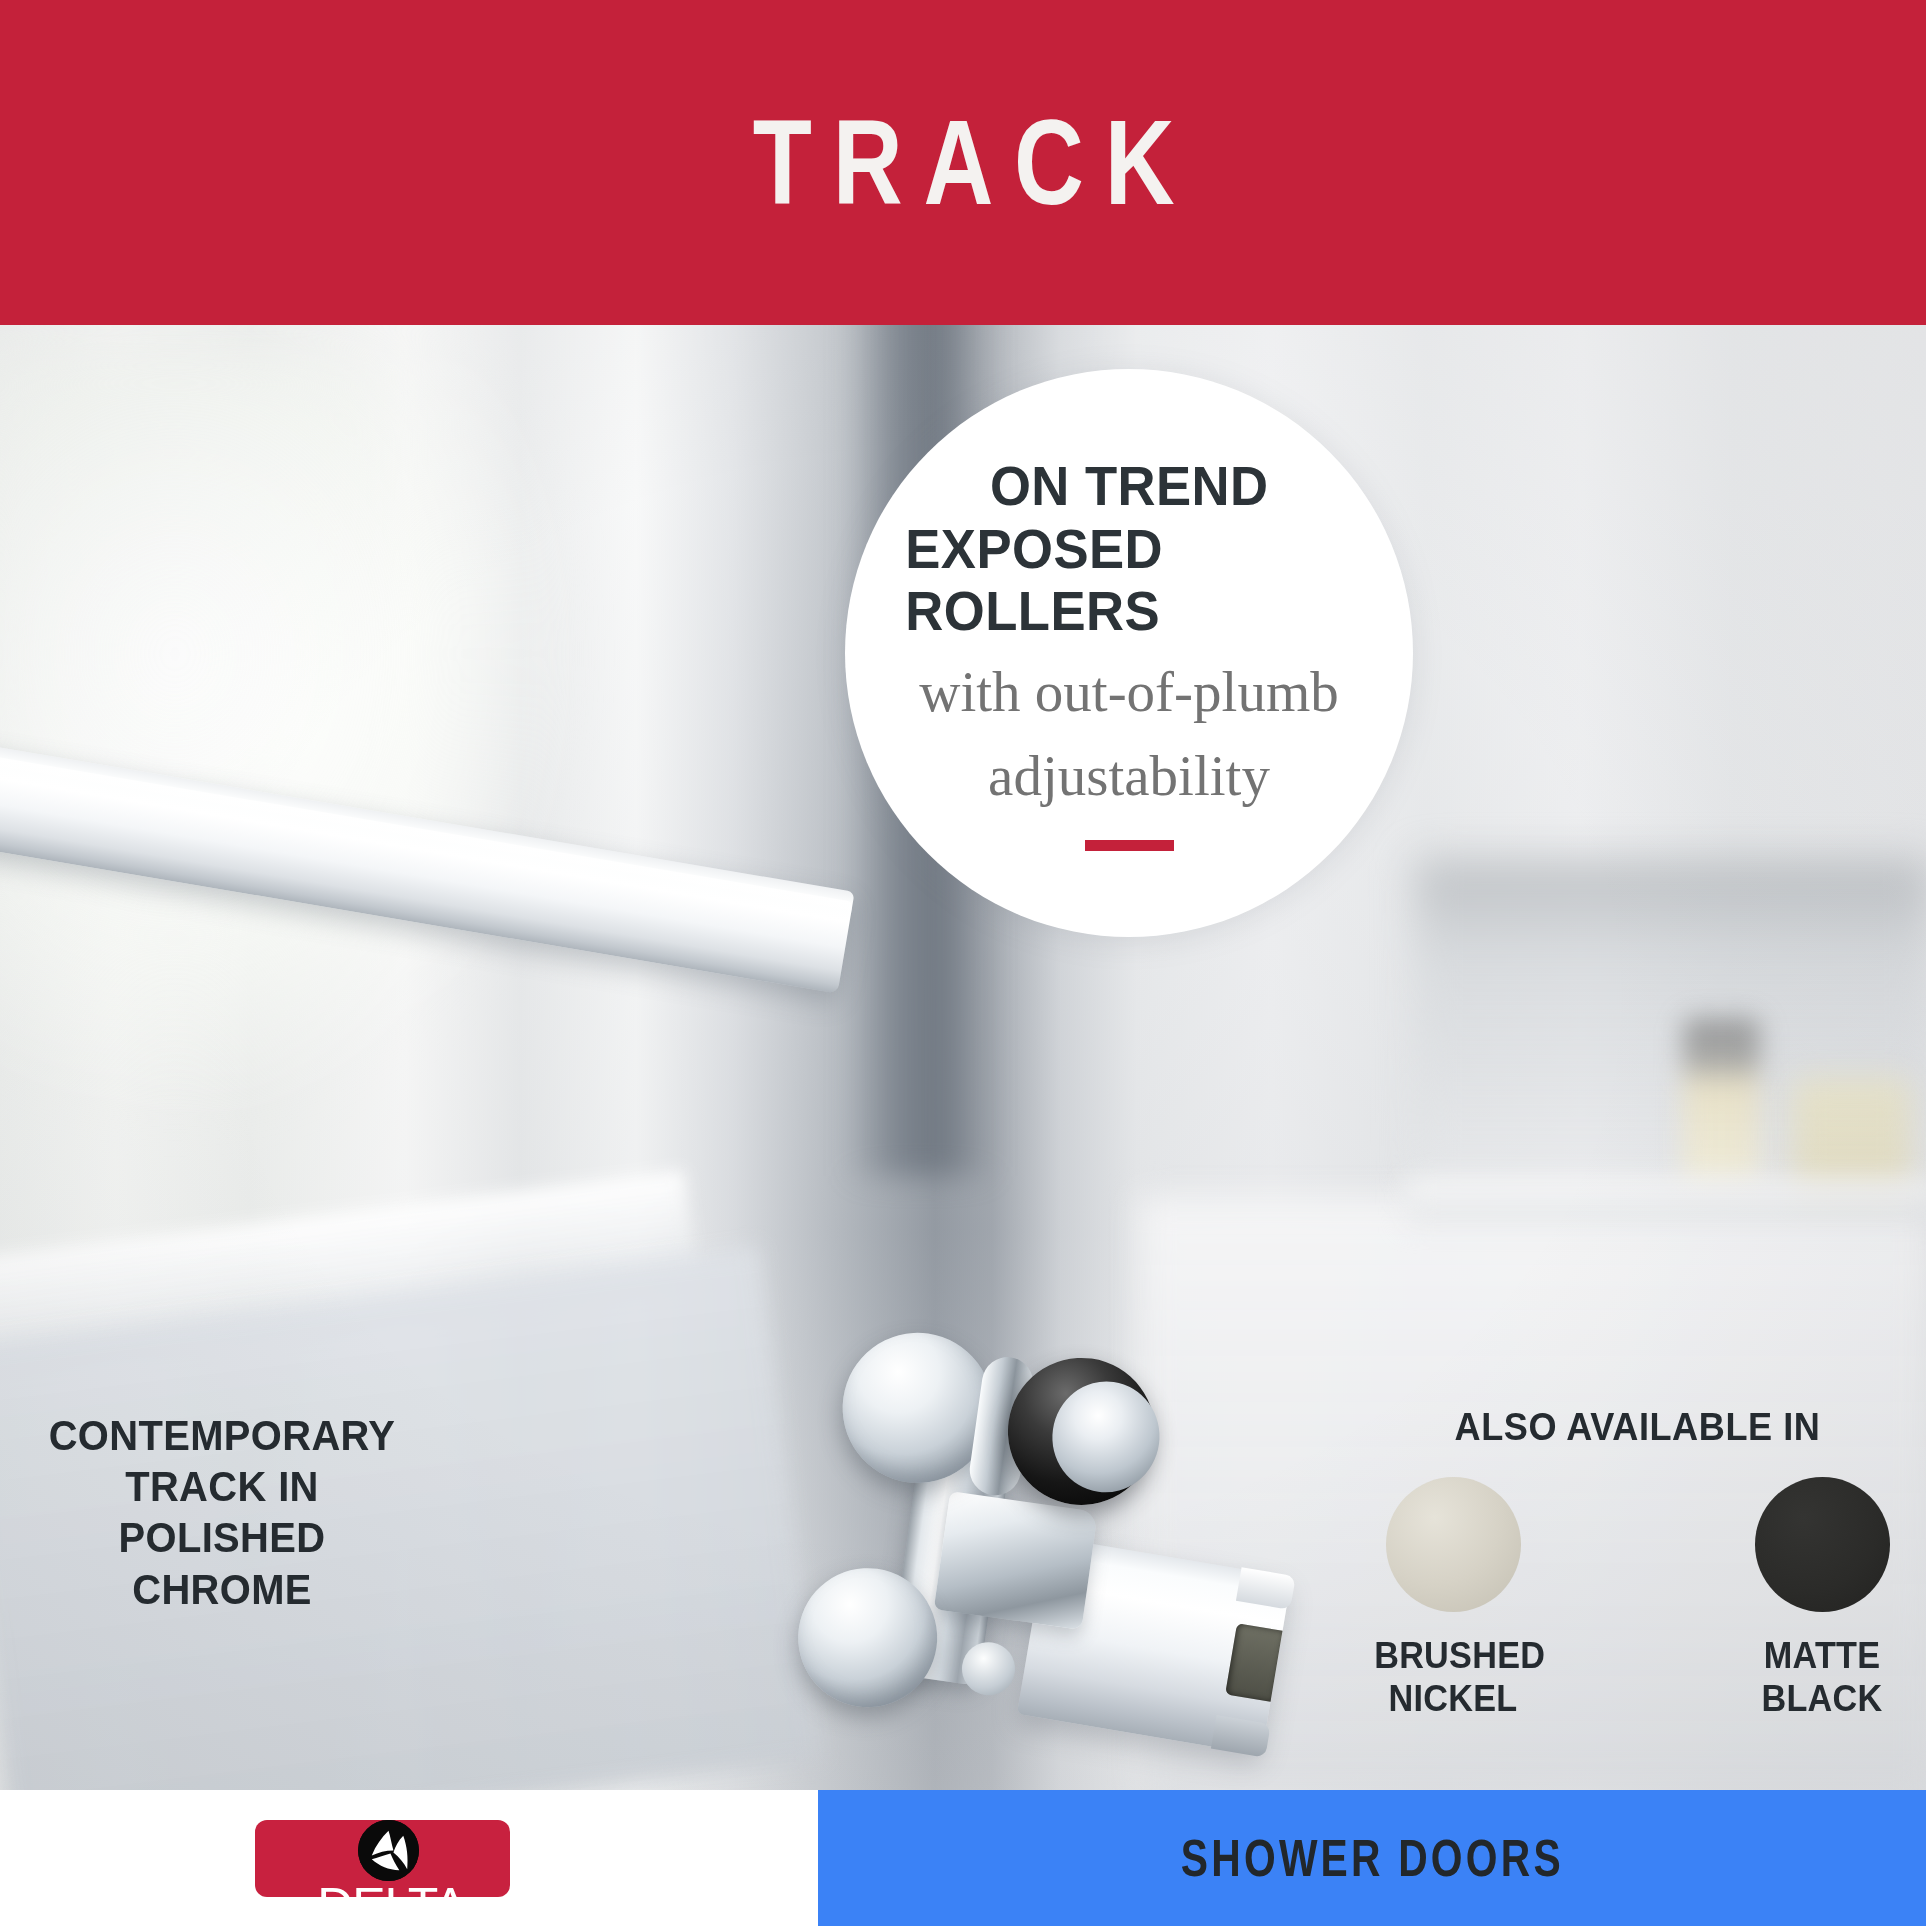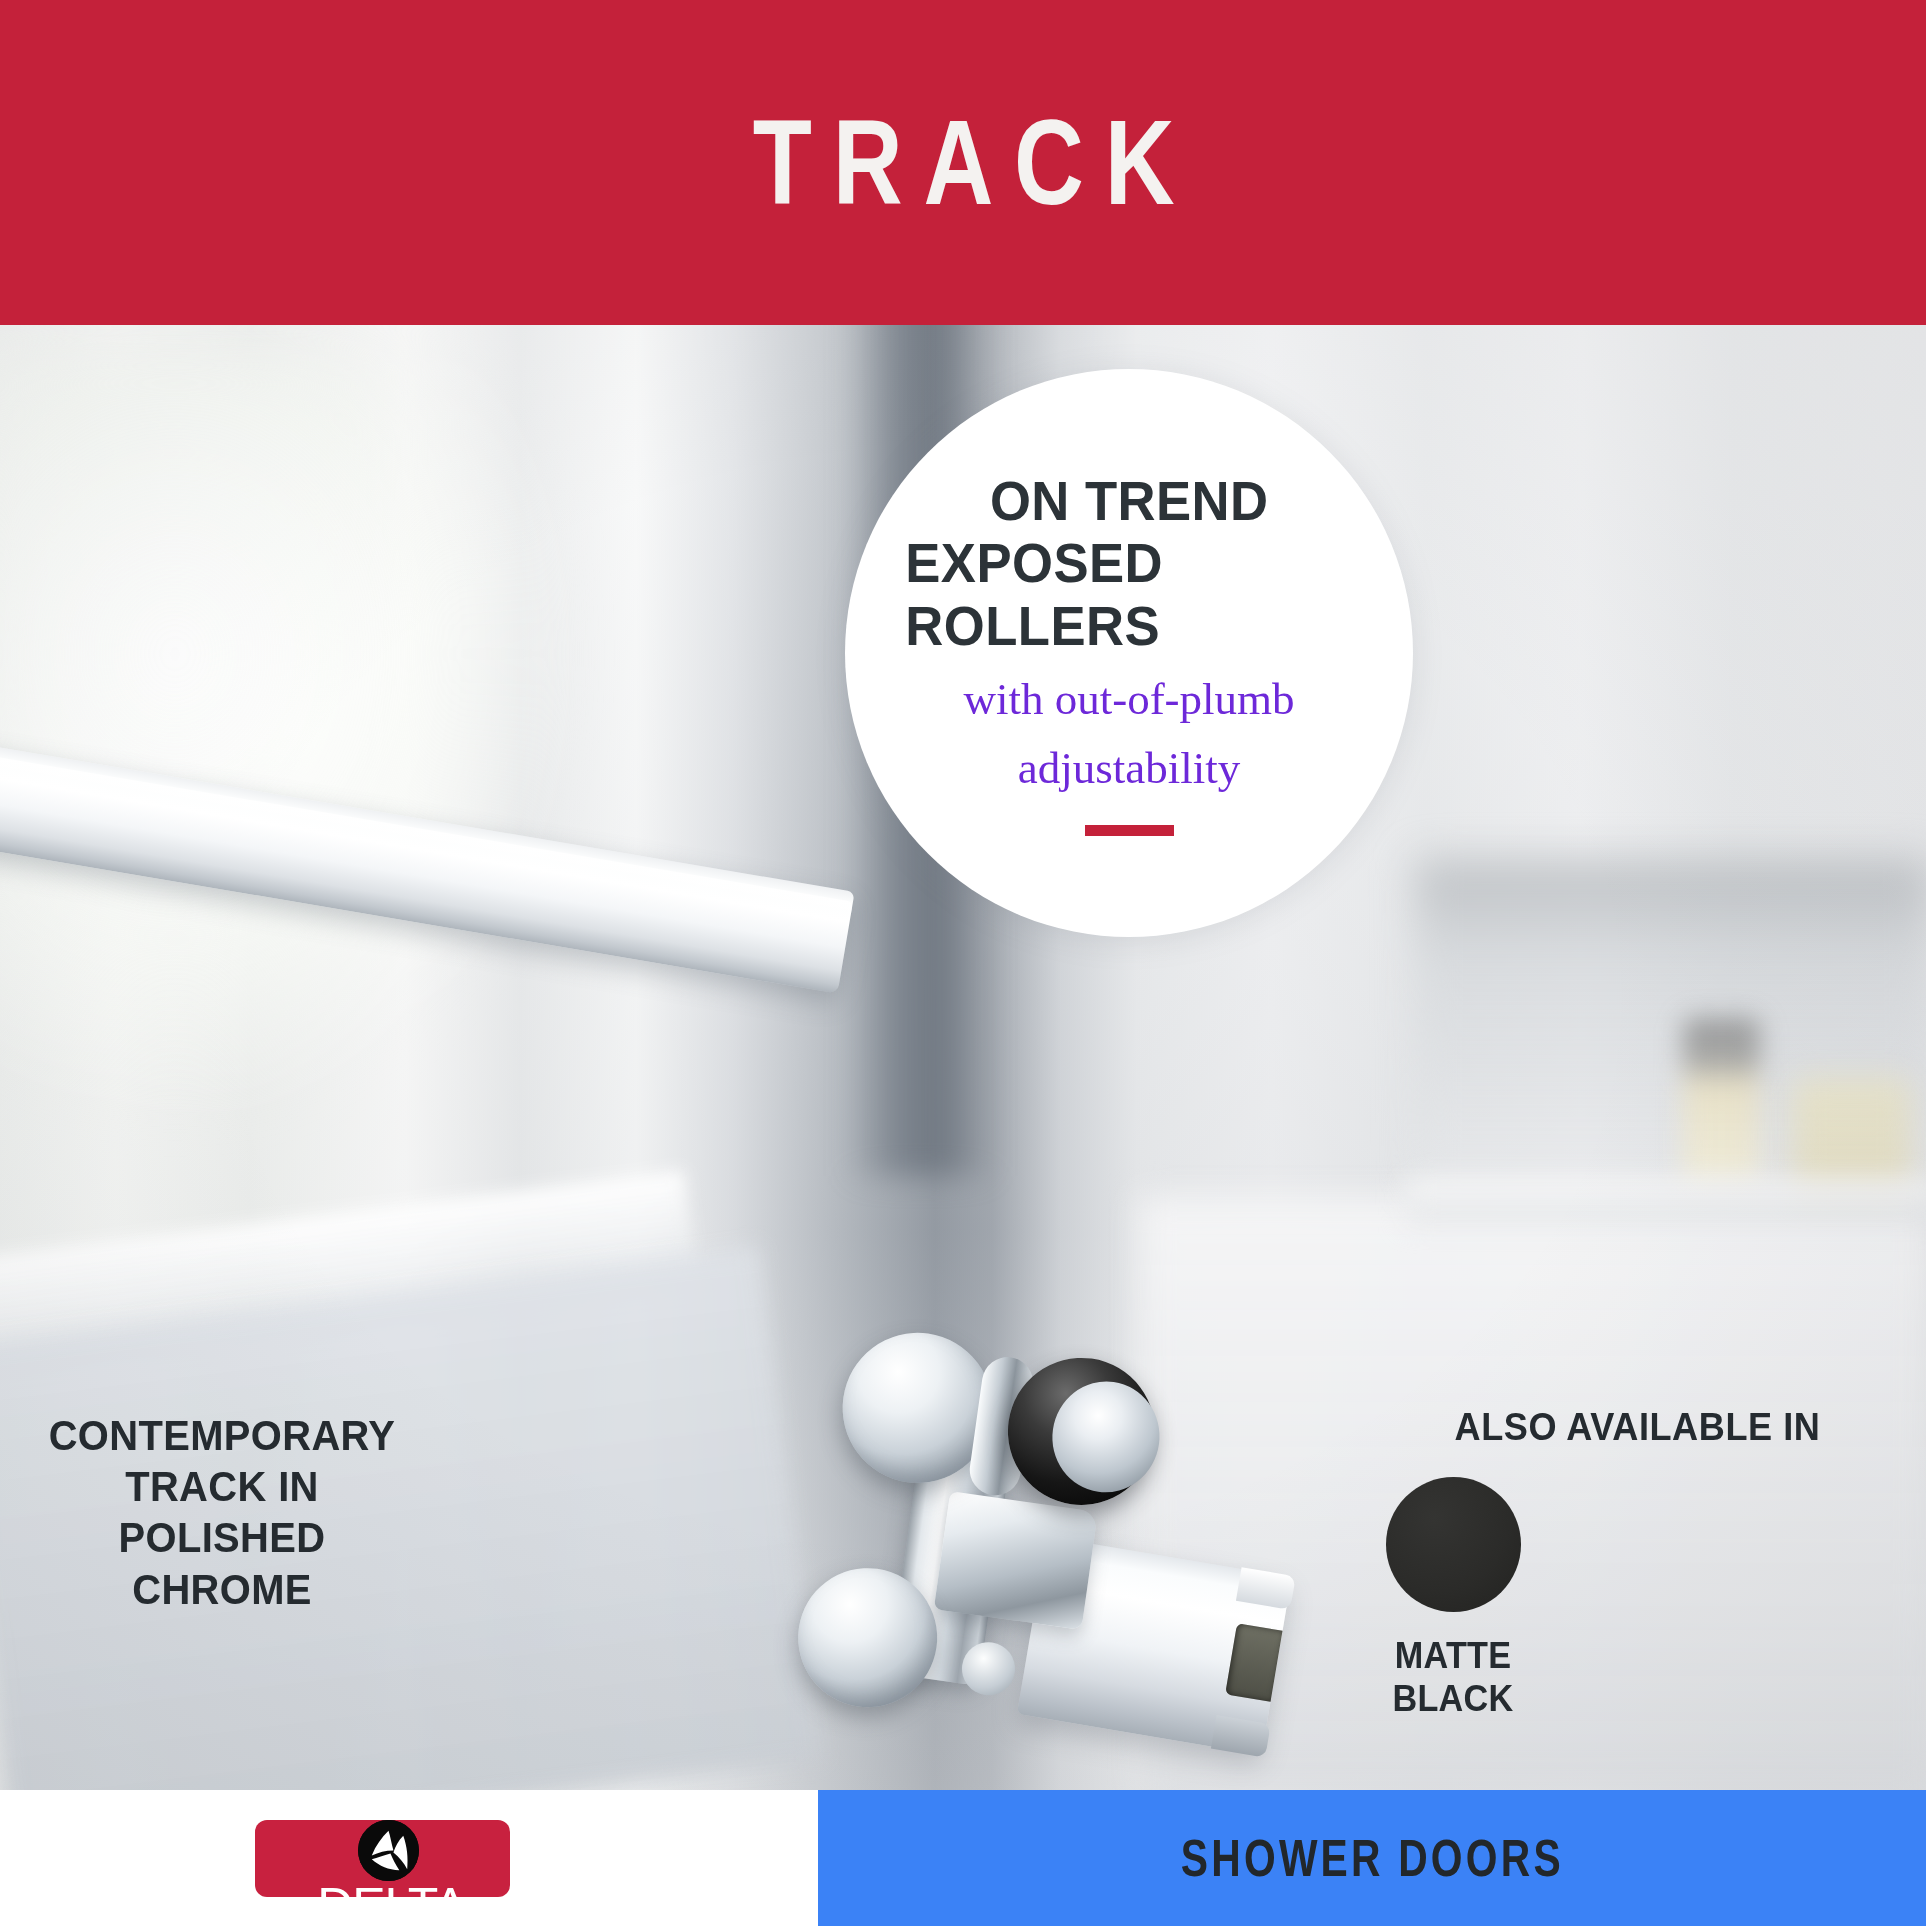--- a/index.html
+++ b/index.html
@@ -257,24 +257,24 @@
     color:#2C3338;
     font-family:"Liberation Sans Narrow","Liberation Sans",sans-serif;
     font-weight:700;
     font-size:56px;
     line-height:1.12;
     letter-spacing:0.5px;
     transform:scaleX(0.94);
   }
   .callout-sub {
     margin-top:14px;
-    color:#6d28d9;
+    color:#737373;
     font-family:"Liberation Serif","DejaVu Serif",serif;
     font-weight:400;
-    font-size:45px;
+    font-size:57px;
     line-height:1.22;
   }
   .callout-dash {
     margin-top:30px;
     width:89px; height:11px;
     background:#C4213A;
   }
 
   
   .finish-caption {
@@ -445,20 +445,25 @@
     </div>
 
     <div class="finish-caption">CONTEMPORARY
 TRACK IN POLISHED
 CHROME</div>
 
     <div class="swatch-block">
       <div class="swatch-heading">ALSO AVAILABLE IN</div>
       <div class="swatch-row">
 
+        <div class="swatch-col">
+          <div class="swatch-dot" style="background:#D6D2C6;background-image:radial-gradient(circle at 36% 30%, #E6E3D9 0%, #D6D2C6 52%, #C3BFB2 100%);"></div>
+          <div class="swatch-label">BRUSHED
+NICKEL</div>
+        </div>
 
 
         <div class="swatch-col">
           <div class="swatch-dot" style="background:#2B2B29;background-image:radial-gradient(circle at 36% 30%, #343432 0%, #2B2B29 58%, #222220 100%);"></div>
           <div class="swatch-label">MATTE
 BLACK</div>
         </div>
 
       </div>
     </div>

